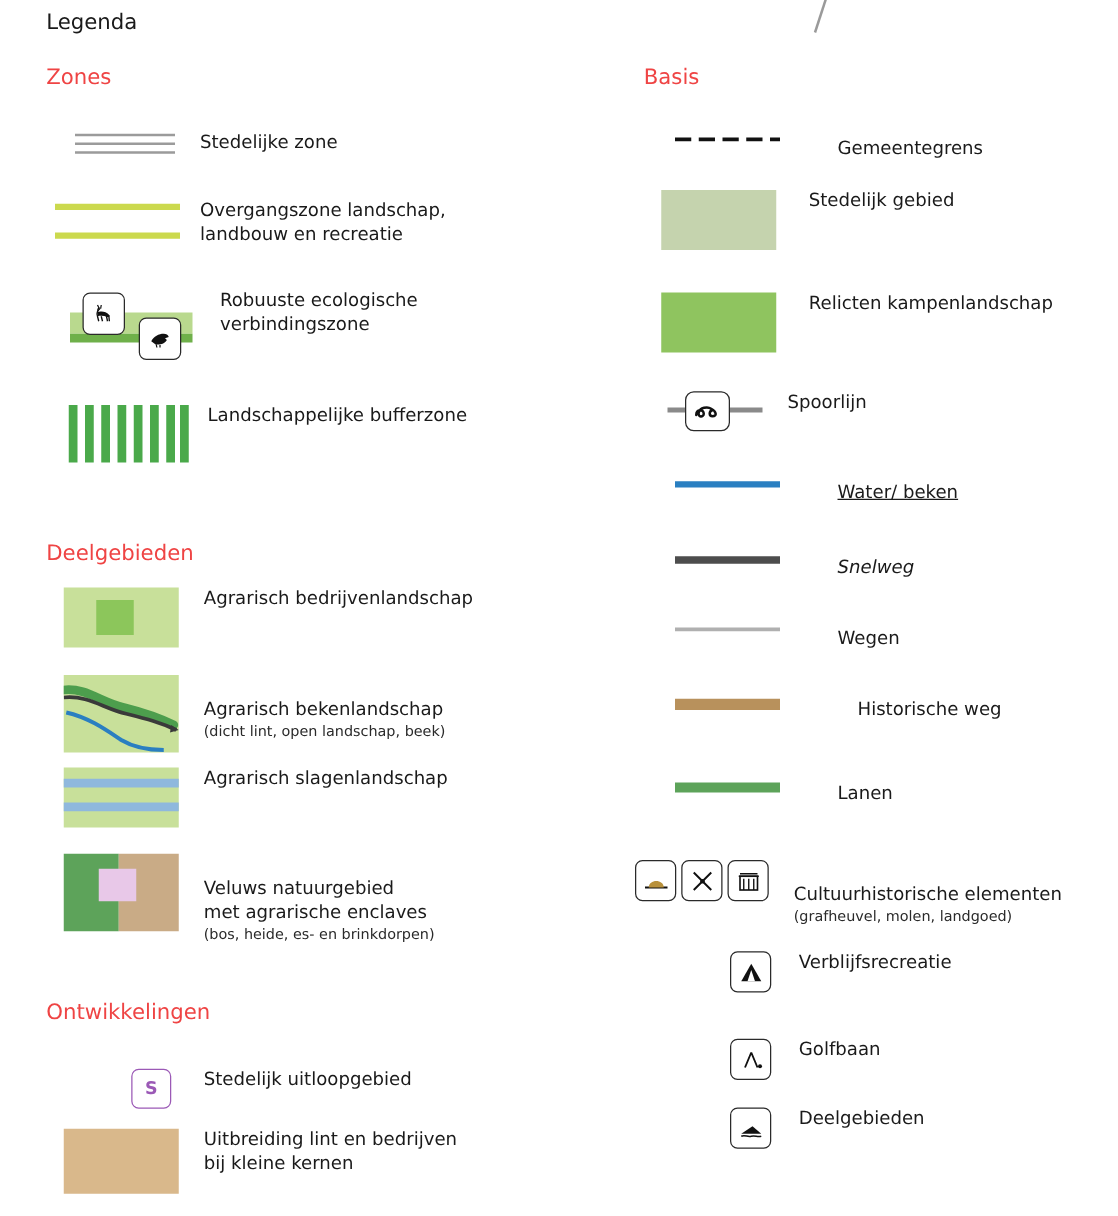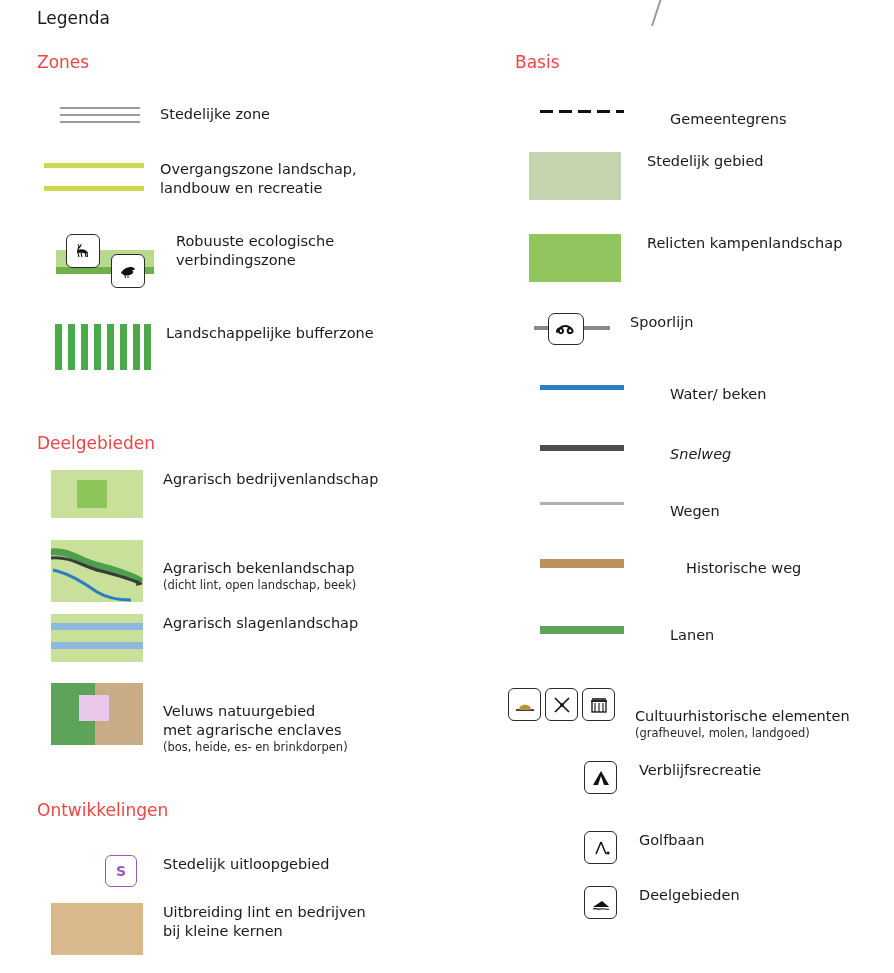--- a/index.html
+++ b/index.html
@@ -309,21 +309,21 @@
       <div class="line"></div>
       <div class="box">
         <svg width="24" height="18" viewBox="0 0 24 18" aria-hidden="true">
           <path d="M3 12 C3 7 9 7 9 11 C9 14 4 14 5 10 C6 6 12 5 15 7 C19 9 20 13 16 13 C13 13 13 9 16 8" stroke="#111" stroke-width="2" fill="none" stroke-linecap="round"></path>
         </svg>
       </div>
     </div>
     <div class="label" style="margin-left:20px;">Spoorlijn</div>
   </div>
 
-  <div class="row" style="left:40px; top:385px;">
+  <div class="row" style="left:40px; top:385px;text-decoration:underline;">
     <div class="swatch line-sw l-water"></div>
     <div class="label" style="margin-left:46px;">Water/ beken</div>
   </div>
 
   <div class="row" style="left:40px; top:445px;">
     <div class="swatch line-sw l-snelweg"></div>
     <div class="label" style="margin-left:46px;font-style:italic;">Snelweg</div>
   </div>
 
   <div class="row" style="left:40px; top:502px;">

